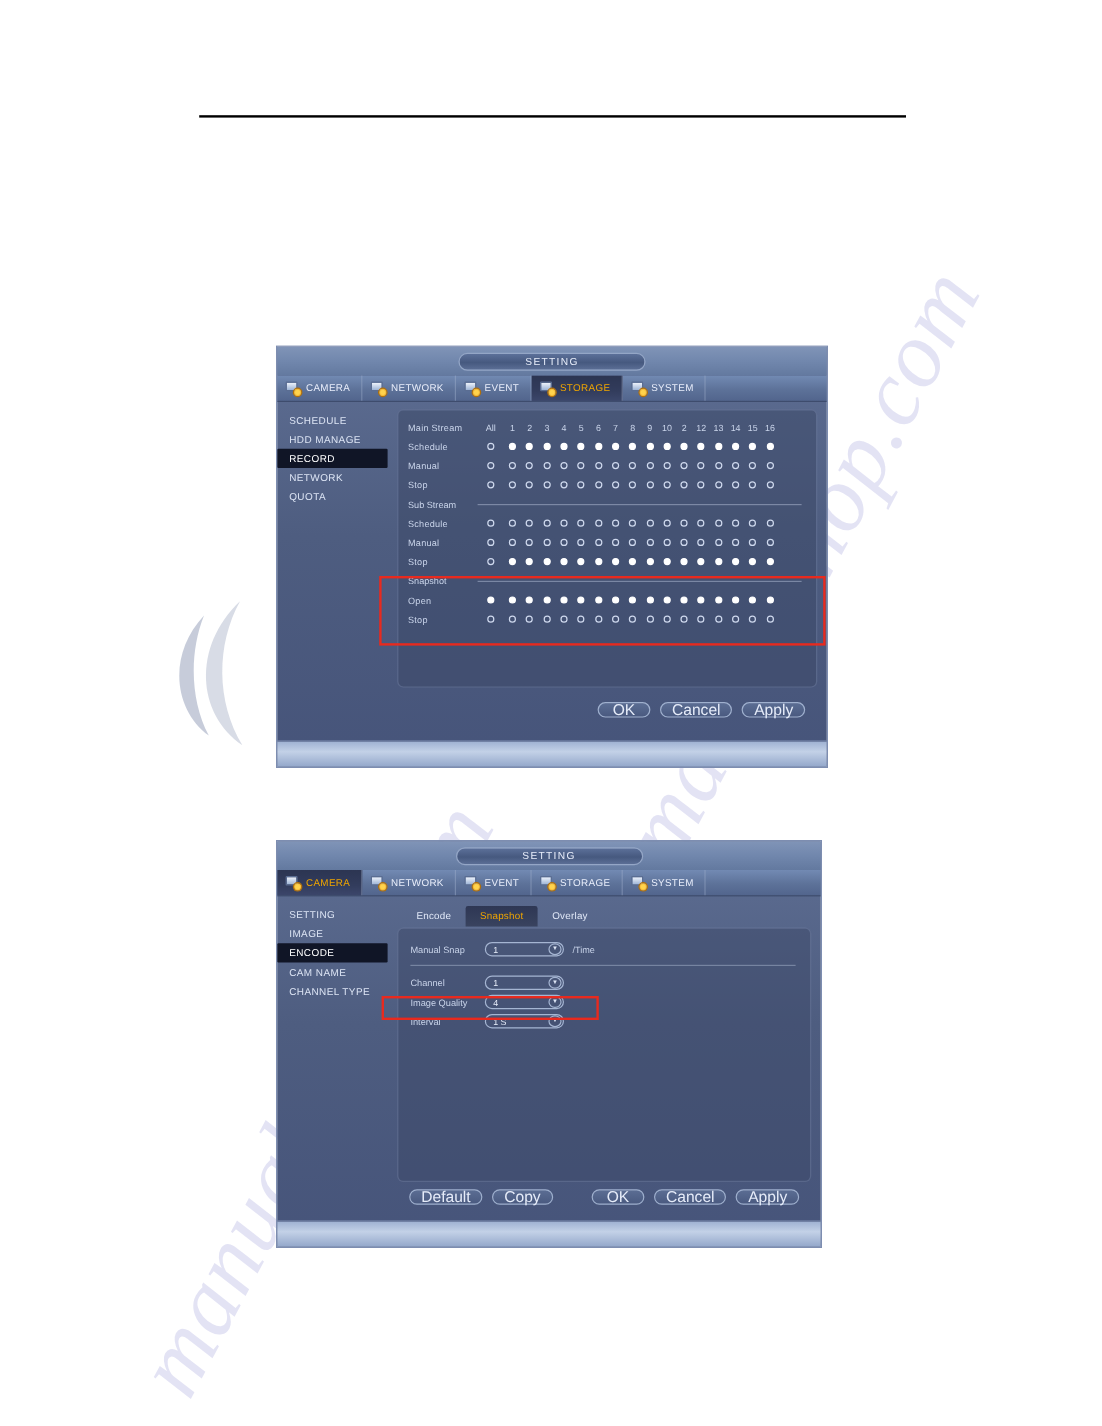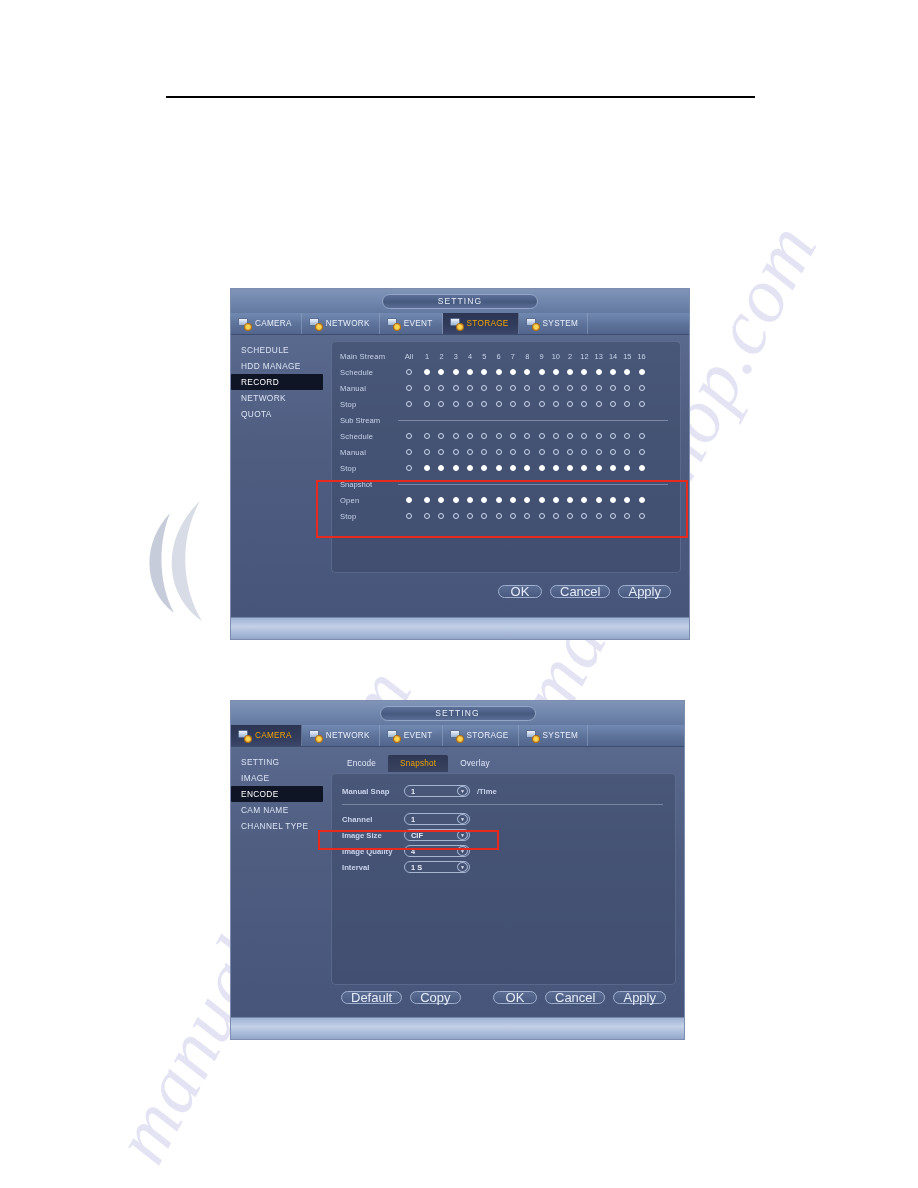--- a/index.html
+++ b/index.html
@@ -171,21 +171,20 @@
   .subtab.active {
     background: linear-gradient(180deg,#2e3754 0%, #39435f 100%);
     color: #f0a500; border-radius: 2px 2px 0 0;
   }
   .formpanel {
     background: rgba(60,72,104,0.5);
     border: 1px solid rgba(135,150,185,.35);
     border-radius: 5px;
     margin-top: 1px; padding: 9px 10px 12px 10px;
     height: 212px;
-    font-weight: bold;
   }
   .frow { display: flex; align-items: center; height: 16px; margin-bottom: 0px; }
   .flbl { width: 62px; font-size: 7.7px; color: #c9d4ea; flex: none; }
   .sel {
     width: 66px; height: 12px; border-radius: 6px;
     border: 1px solid #a5b5d2;
     background: linear-gradient(180deg,#56679000 0%, #4a5a8000 100%);
     display: flex; align-items: center; position: relative;
     padding-left: 6px;
   }
@@ -870,27 +869,20 @@
 
           <div class="frow">
             <div class="flbl">Channel</div>
             <div class="sel">
               <span>1</span>
               <span class="caret">▼</span>
             </div>
           </div>
 
 
-          <div class="frow">
-            <div class="flbl">Image Size</div>
-            <div class="sel">
-              <span>CIF</span>
-              <span class="caret">▼</span>
-            </div>
-          </div>
 
           <div class="frow">
             <div class="flbl">Image Quality</div>
             <div class="sel">
               <span>4</span>
               <span class="caret">▼</span>
             </div>
           </div>
 
           <div class="frow">

